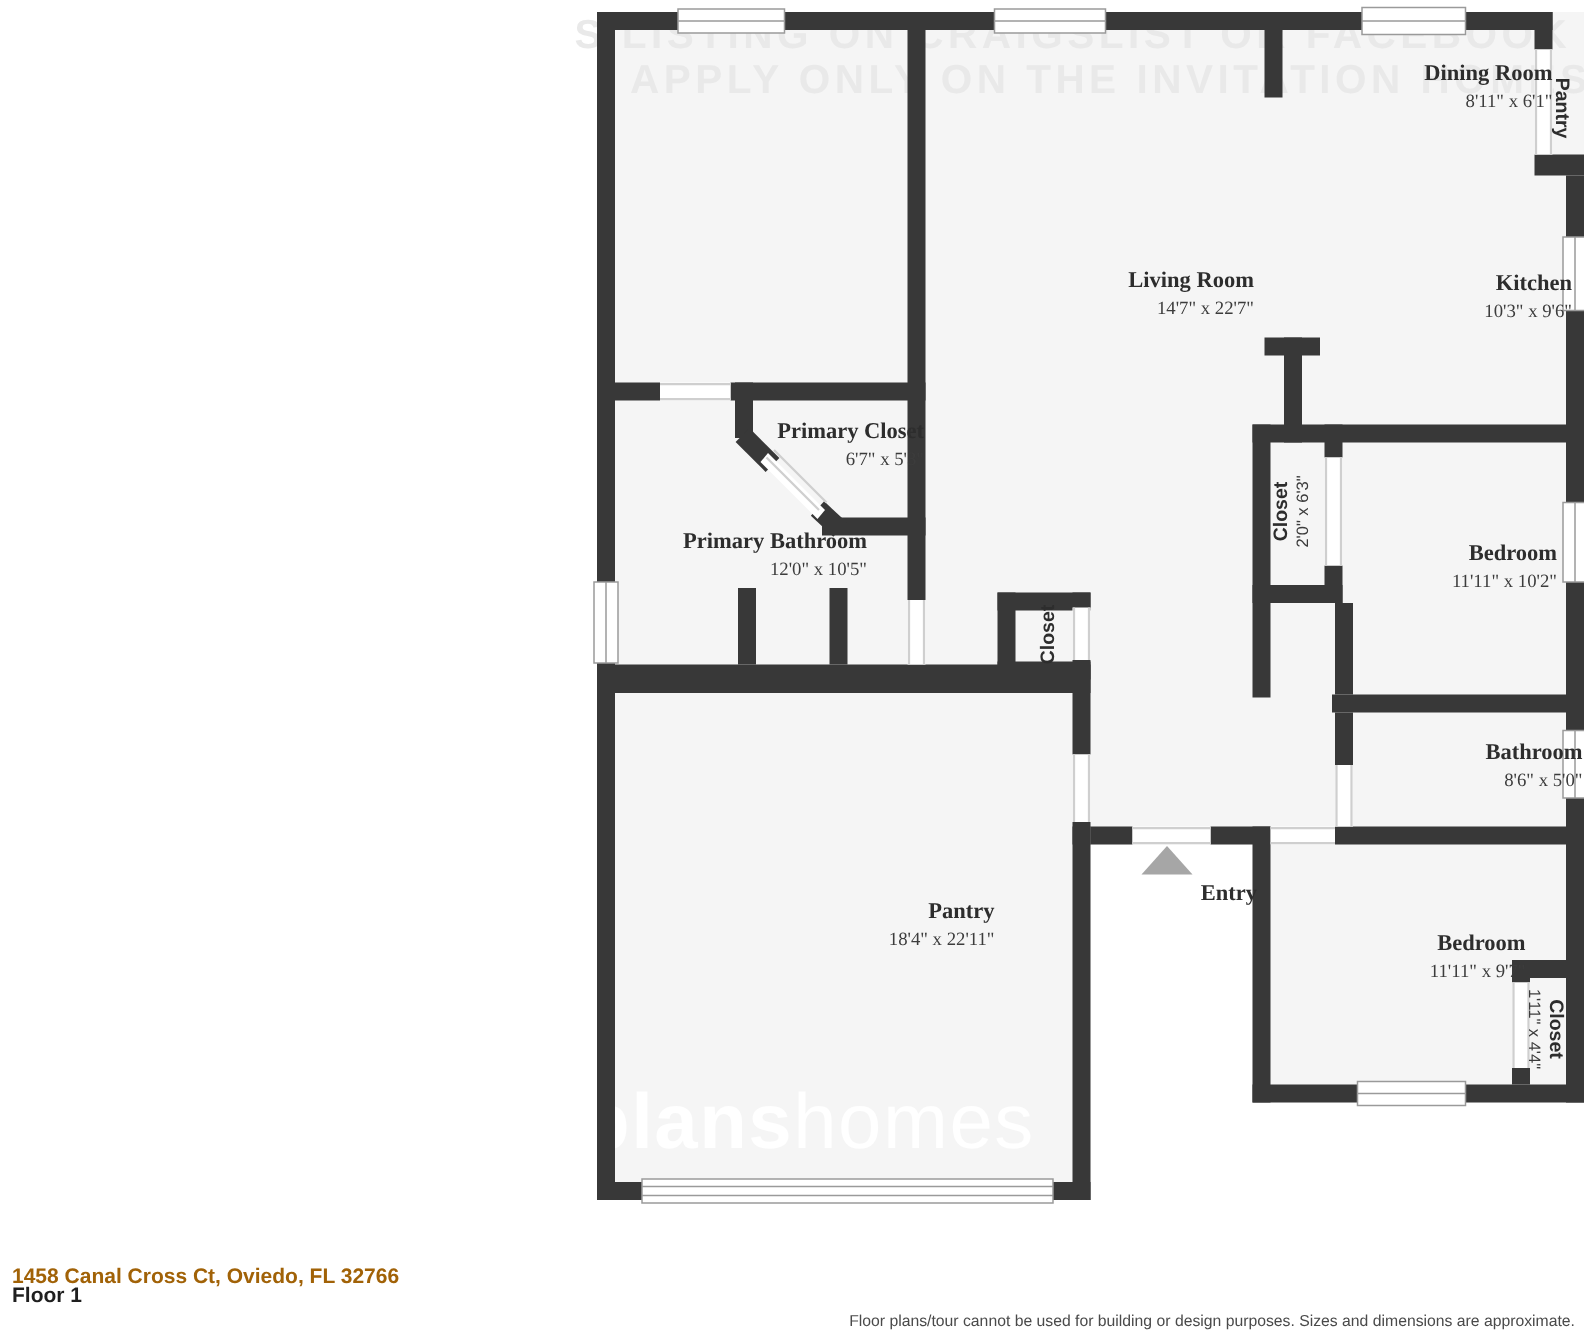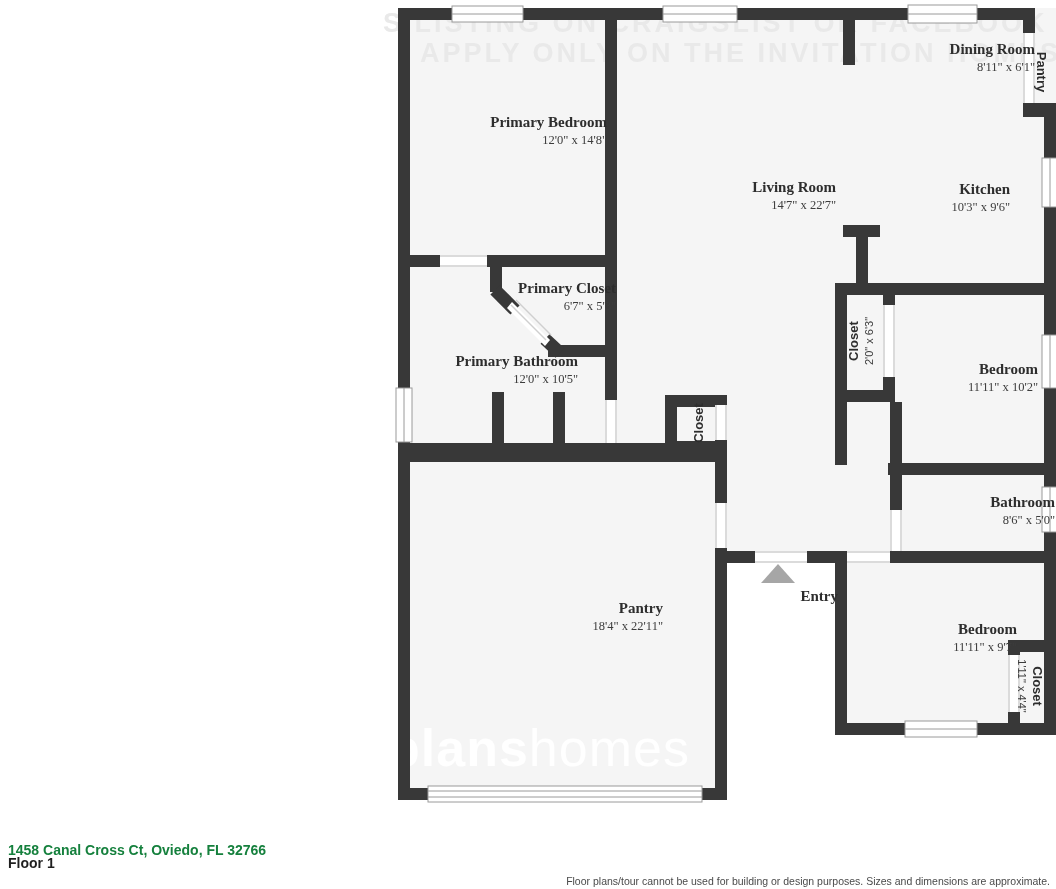--- a/index.html
+++ b/index.html
@@ -17,21 +17,21 @@
   
   .room-label{position:absolute;z-index:4;text-align:right;color:#2d2d2d;font-family:Liberation Serif, serif;}
   .room-name{font-size:15px;font-weight:600;line-height:1.25;}
   .room-dims{font-size:12.5px;font-weight:400;color:#3c3c3c;margin-top:1px;line-height:1.2;}
   .vlabel{position:absolute;z-index:4;text-align:center;white-space:nowrap;color:#2d2d2d;
           transform:translate(-50%,-50%) rotate(-90deg);}
   .vlabel.cw{transform:translate(-50%,-50%) rotate(90deg);}
   .vlabel .room-name{font-size:13px;}
   .vlabel .room-dims{font-size:11px;}
   
-  .footer-address{position:absolute;left:8px;top:842px;z-index:5;font-size:14px;font-weight:600;color:#15803d;}
+  .footer-address{position:absolute;left:8px;top:842px;z-index:5;font-size:14px;font-weight:600;color:#a16207;}
   .footer-floor{position:absolute;left:8px;top:855px;z-index:5;font-size:14px;font-weight:600;color:#1f1f1f;}
   .footer-disclaimer{position:absolute;right:6px;top:875px;z-index:5;font-size:10.5px;color:#4a4a4a;}
 </style>
 </head>
 <body>
 
 <div class="canvas">
 
   <svg class="layer" style="z-index:1" width="1056" height="889" viewBox="0 0 1056 889">
     <path d="M398,8 L1056,8 L1056,735 L835,735 L835,563 L727,563 L727,800 L398,800 Z" fill="#f5f5f5"></path>
@@ -198,31 +198,27 @@
 
   <div class="room-label" style="left:875px;top:40px;width:160px;">
     <div class="room-name">Dining Room</div>
     <div class="room-dims">8'11" x 6'1"</div>
   </div>
 
   <div class="vlabel cw" style="left:1041px;top:72px;">
     <div class="room-name">Pantry</div>
   </div>
 
-  <div class="room-label" style="left:407px;top:113px;width:200px;">
-    <div class="room-name">Primary Bedroom</div>
-    <div class="room-dims">12'0" x 14'8"</div>
-  </div>
 
   <div class="room-label" style="left:636px;top:178px;width:200px;">
     <div class="room-name">Living Room</div>
     <div class="room-dims">14'7" x 22'7"</div>
   </div>
 
-  <div class="room-label" style="left:850px;top:180px;width:160px;">
+  <div class="room-label" style="left:888px;top:180px;width:160px;">
     <div class="room-name">Kitchen</div>
     <div class="room-dims">10'3" x 9'6"</div>
   </div>
 
   <div class="room-label" style="left:500px;top:279px;width:116px;">
     <div class="room-name">Primary Closet</div>
     <div class="room-dims">6'7" x 5'3"</div>
   </div>
 
   <div class="room-label" style="left:398px;top:352px;width:180px;">

